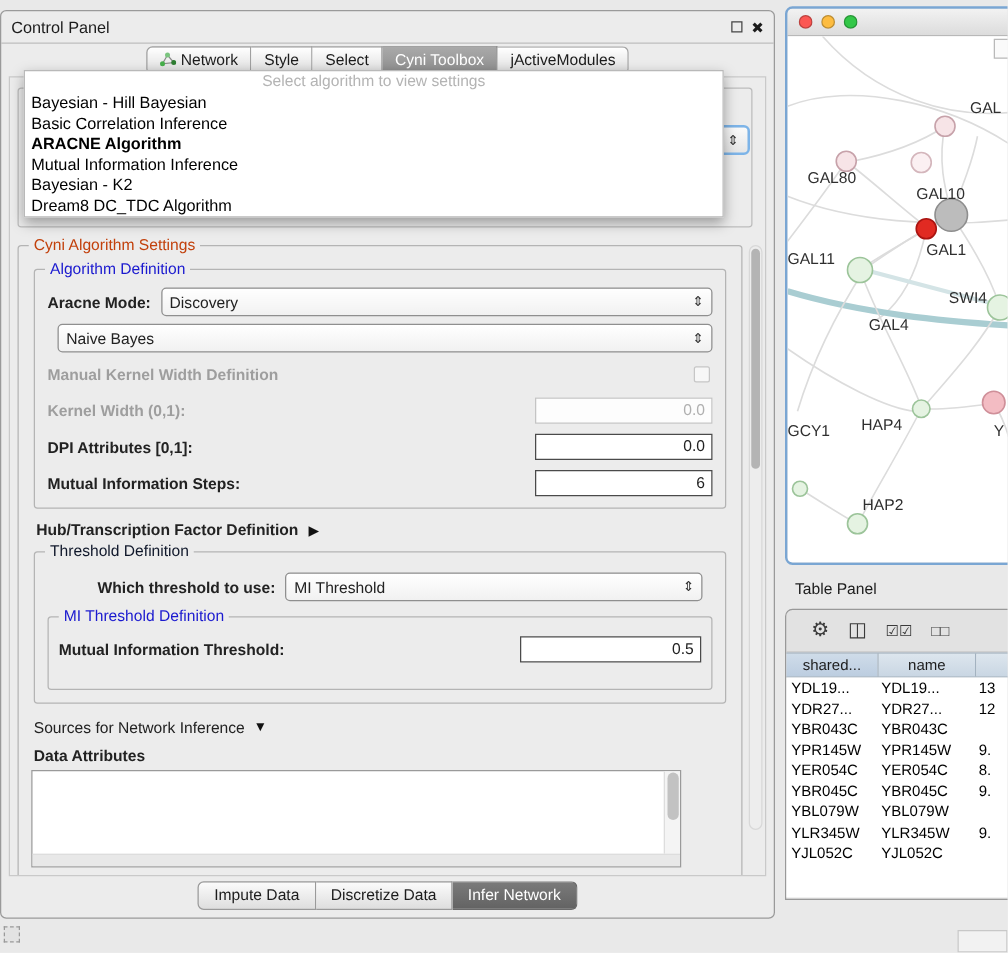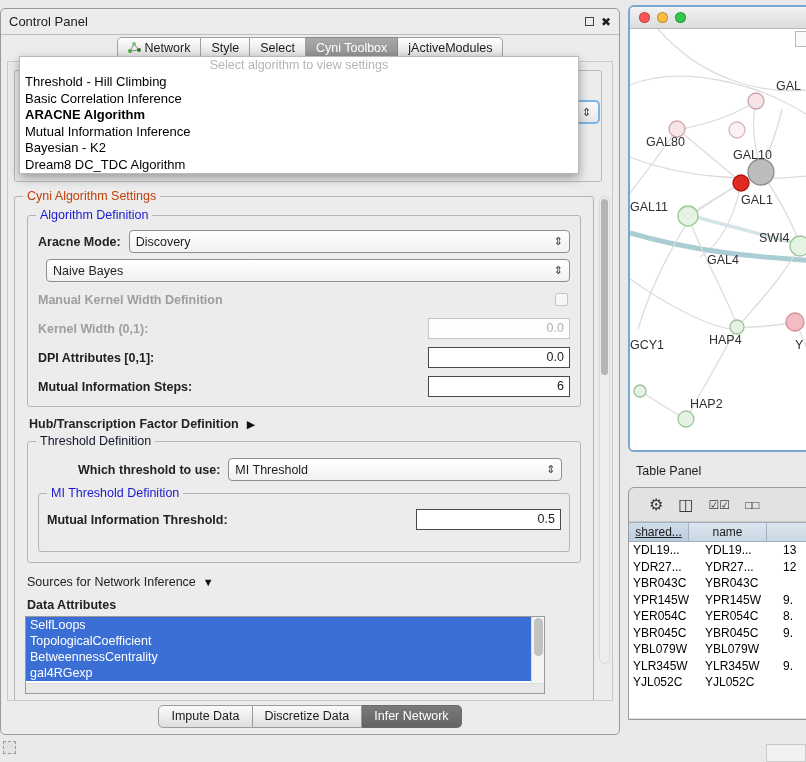--- a/index.html
+++ b/index.html
@@ -148,21 +148,21 @@
   .table-panel-label { position:absolute; left:636px; top:464px; font-size:12.5px; color:#1c1c1c; }
   .table-window { position:absolute; left:628px; top:487px; width:190px; height:233px;
     background:#e2e2e2; border:1px solid #999; border-radius:6px 6px 0 0; overflow:hidden; }
   .ttoolbar { height:34px; display:flex; align-items:center; gap:15px; padding-left:20px;
     border-bottom:1px solid #c9c9c9; }
   .ticon { font-size:16px; color:#3a3a3a; line-height:1; }
   .ticon.small { font-size:12px; letter-spacing:0px; }
   .thead { display:flex; height:20px; border-top:1px solid #9fb0bf; border-bottom:1px solid #9fb0bf; }
   .thcell { height:100%; line-height:18px; text-align:center; font-size:12px; color:#1c1c1c;
     background:linear-gradient(#dde6ee,#c9d6e3); border-right:1px solid #a3b2c0; }
-  .thcell.c0 { width:60px; background:linear-gradient(#cfdce9,#bccde0);text-decoration:underline; }
+  .thcell.c0 { width:74px; background:linear-gradient(#cfdce9,#bccde0); }
   .thcell.c1 { width:78px; }
   .thcell.c2 { flex:1; border-right:none; }
   .tbody { background:#fff; height:176px; }
   .trow { display:flex; height:16.5px; line-height:16.5px; }
   .tcell { font-size:12px; color:#000; padding-left:4px; white-space:nowrap; overflow:hidden; }
   .tcell.c0 { width:72px; }
   .tcell.c1 { width:78px; }
   .tcell.c2 { flex:1; }
 
   .mini-icon { position:absolute; left:3px; top:741px; width:13px; height:13px;
@@ -284,26 +284,20 @@
         </div>
 
         <div class="src-row">
           <span>Sources for Network Inference</span>
           <span class="tri">▼</span>
         </div>
 
         <div class="da-label bold">Data Attributes</div>
 
         <div class="listbox">
-          <div class="list-items">
-              <div class="list-item" style="background: rgb(59, 111, 214);">SelfLoops</div>
-              <div class="list-item" style="background: rgb(59, 111, 214);">TopologicalCoefficient</div>
-              <div class="list-item" style="background: rgb(59, 111, 214);">BetweennessCentrality</div>
-              <div class="list-item" style="background: rgb(59, 111, 214);">gal4RGexp</div>
-            </div>
           <div class="list-vscroll">
             <div class="thumb"></div>
           </div>
           <div class="list-hscroll"></div>
         </div>
       </div>
 
     </div>
 
     <div class="vscroll">
@@ -313,21 +307,21 @@
 
   <div class="bottom-tabs">
     <div class="btab">Impute Data</div>
     <div class="btab">Discretize Data</div>
     <div class="btab active">Infer Network</div>
   </div>
 
   <div class="popup">
     <div class="dd-placeholder">Select algorithm to view settings</div>
     <div>
-        <div class="dd-item">Threshold - Hill Climbing</div>
+        <div class="dd-item">Bayesian - Hill Bayesian</div>
         <div class="dd-item">Basic Correlation Inference</div>
         <div class="dd-item selected">ARACNE Algorithm</div>
         <div class="dd-item">Mutual Information Inference</div>
         <div class="dd-item">Bayesian - K2</div>
         <div class="dd-item">Dream8 DC_TDC Algorithm</div>
       </div>
   </div>
 </div>
 
 <div class="net-window">
@@ -376,23 +370,23 @@
           <circle cx="56" cy="390" r="8" fill="#e5f3e2" stroke="#9cc49a" stroke-width="1.3"></circle>
         </g>
     </svg>
     <div class="labels">
         <span class="node-label" style="left: 146px; top: 50px;">GAL</span>
         <span class="node-label" style="left: 16px; top: 106px;">GAL80</span>
         <span class="node-label" style="left: 103px; top: 119px;">GAL10</span>
         <span class="node-label" style="left: 0px; top: 171px;">GAL11</span>
         <span class="node-label" style="left: 111px; top: 164px;">GAL1</span>
         <span class="node-label" style="left: 129px; top: 202px;">SWI4</span>
-        <span class="node-label" style="left: 77px; top: 224px;">GAL4</span>
+        <span class="node-label" style="left: 65px; top: 224px;">GAL4</span>
         <span class="node-label" style="left: 0px; top: 309px;">GCY1</span>
-        <span class="node-label" style="left: 79px; top: 304px;">HAP4</span>
+        <span class="node-label" style="left: 59px; top: 304px;">HAP4</span>
         <span class="node-label" style="left: 60px; top: 368px;">HAP2</span>
         <span class="node-label" style="left: 165px; top: 309px;">Y</span>
       </div>
     <div class="corner-box"></div>
   </div>
 </div>
 
 <div class="table-panel-label">Table Panel</div>
 
 <div class="table-window">

